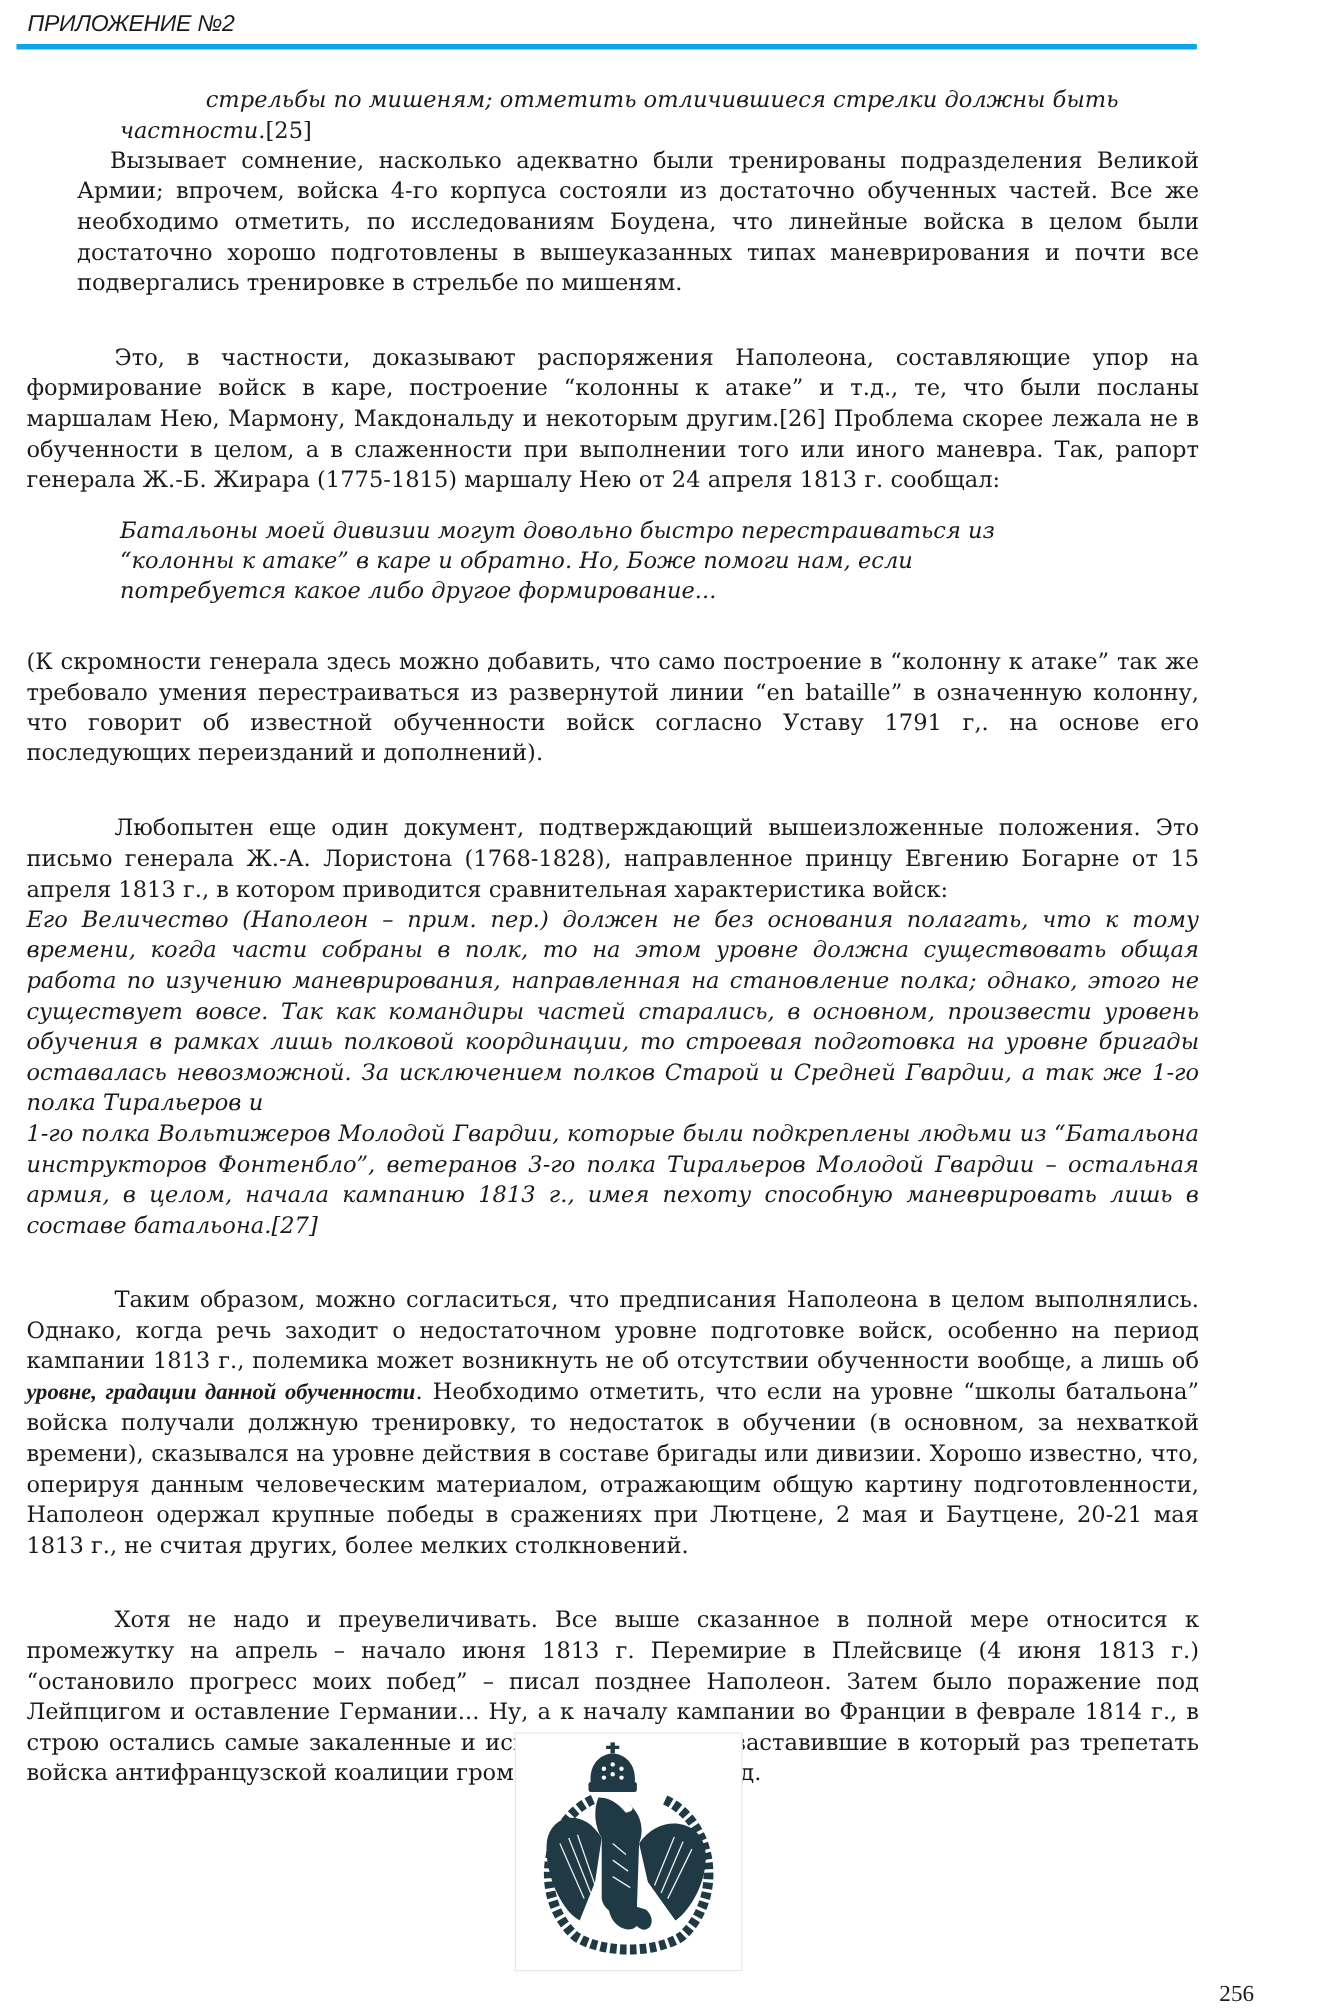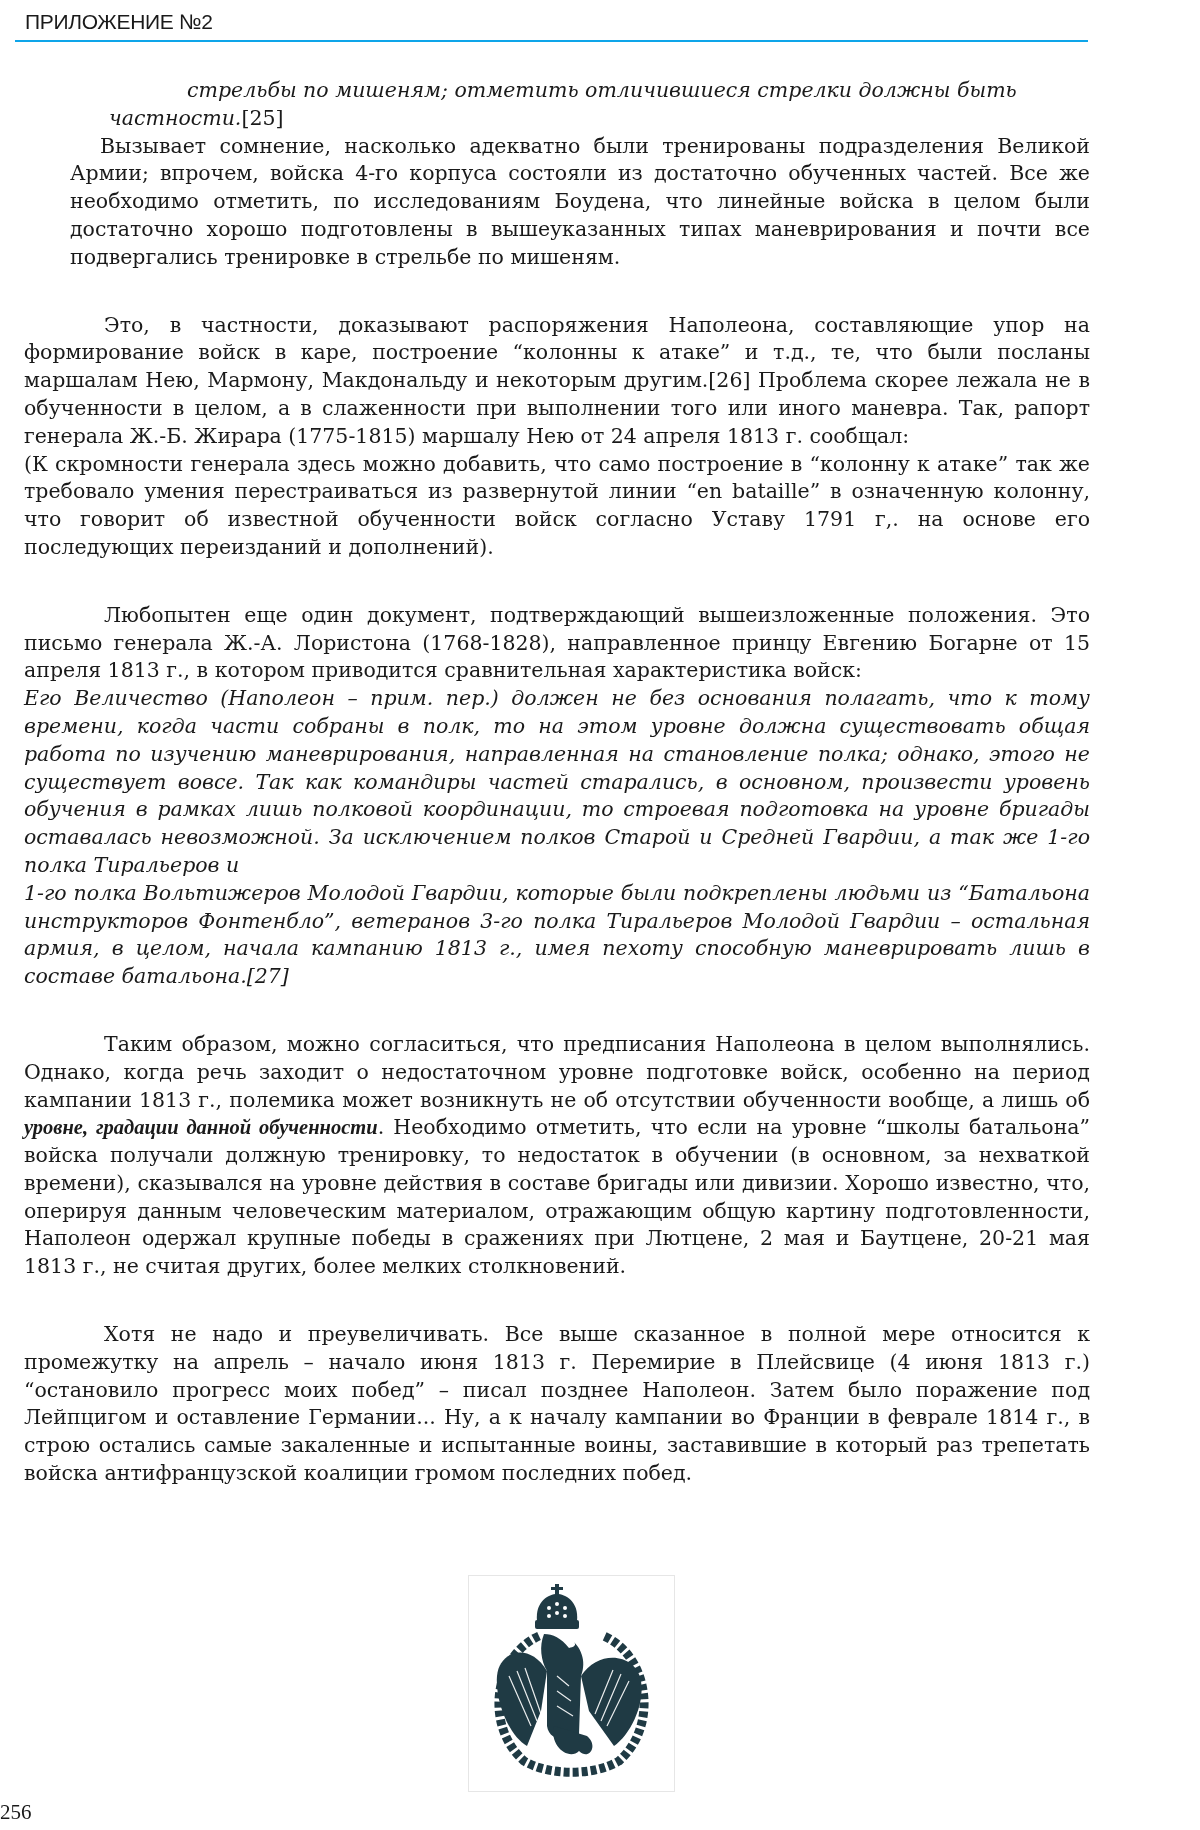--- a/index.html
+++ b/index.html
@@ -3,21 +3,21 @@
 <meta charset="utf-8">
 <style>
   html, body { margin: 0; padding: 0; background: #ffffff; }
   body {
     width: 1200px; height: 1830px; position: relative; overflow: hidden;
     font-family: "DejaVu Serif", "Liberation Serif", serif;
     color: #1a1a1a;
   }
   .header {
     position: absolute; left: 15px; top: 8px; width: 1073px;
-    border-bottom: 2px solid #0ea5e9; height: 32px;
+    border-bottom: 5px solid #0ea5e9; height: 32px; font-style: italic;
   }
   .header-title {
     font-family: "Liberation Sans", sans-serif; font-size: 21px;
     position: absolute; left: 10px; top: 2px; letter-spacing: -0.3px;
   }
   .content { position: absolute; left: 24px; top: 77px; width: 1066px; }
   p { margin: 0; font-size: 20.5px; line-height: 27.8px; text-align: justify; }
   .it { font-style: italic; }
   .quote1 { padding-left: 85px; padding-right: 5px; }
   .quote1 .first { text-indent: 78px; }
@@ -25,39 +25,40 @@
   .ind { text-indent: 80px; margin-top: 40px; }
   .quote2 { padding-left: 85px; padding-right: 115px; margin-top: 18px; margin-bottom: 36px; }
   .bold-it { font-weight: bold; font-style: italic; font-family: Liberation Serif, serif; }
   .emblem-box {
     position: absolute; left: 468px; top: 1575px; width: 205px; height: 215px;
     border: 1px solid #e6e6e6; background: #fff;
   }
   .emblem-box svg { width: 100%; height: 100%; display: block; }
   .page-num {
     position: absolute; left: 0; width: 1140px; top: 1800px;
-    text-align: left; font-family: "Liberation Serif", serif; font-size: 21px;
+    text-align: right; font-family: "Liberation Serif", serif; font-size: 21px;
   }
 </style>
 </head>
 <body>
 
 <div class="header">
   <span class="header-title">ПРИЛОЖЕНИЕ №2</span>
 </div>
 
 <div class="content">
   <div class="quote1">
     <p class="it first" style="text-align:left;">стрельбы по мишеням; отметить отличившиеся стрелки должны быть</p>
     <p style="text-align:left;"><span class="it">частности.</span><span>[25]</span></p>
   </div>
 
   <p class="ind-small" style="padding-left:46px;">Вызывает сомнение, насколько адекватно были тренированы подразделения Великой Армии; впрочем, войска 4-го корпуса состояли из достаточно обученных частей.  Все же необходимо отметить, по исследованиям Боудена, что линейные войска в целом были достаточно хорошо подготовлены в вышеуказанных типах маневрирования и почти все подвергались тренировке в стрельбе по мишеням.</p>
   <p class="ind">Это, в частности, доказывают распоряжения Наполеона, составляющие упор на формирование войск в каре, построение “колонны к атаке” и т.д., те, что были посланы маршалам Нею, Мармону, Макдональду и некоторым другим.[26]  Проблема скорее лежала не в обученности в целом, а в слаженности при выполнении того или иного маневра. Так, рапорт генерала Ж.-Б. Жирара (1775-1815) маршалу Нею от 24 апреля 1813 г. сообщал:</p>
 
+  <p class="it quote2" style="text-align:left;">Батальоны моей дивизии могут довольно быстро перестраиваться из “колонны к атаке” в каре и обратно.  Но, Боже помоги нам, если потребуется какое либо другое формирование...</p>
 
   <p>(К скромности генерала здесь можно добавить, что само построение в “колонну к атаке” так же требовало умения перестраиваться из развернутой линии “en bataille” в означенную колонну, что говорит об известной обученности войск согласно Уставу 1791 г,. на основе его последующих переизданий и дополнений).</p>
   <p class="ind">Любопытен еще один документ, подтверждающий вышеизложенные положения. Это письмо генерала Ж.-А. Лористона (1768-1828), направленное принцу Евгению Богарне от 15 апреля 1813 г., в котором приводится сравнительная характеристика войск:</p>
   <p class="it" style="text-align-last:left;">Его Величество (Наполеон – прим. пер.) должен не без основания полагать, что к тому времени, когда части собраны в полк, то на этом уровне должна существовать общая работа по изучению маневрирования, направленная на становление полка; однако, этого не существует вовсе.  Так как командиры частей старались, в основном, произвести уровень обучения в рамках лишь полковой координации, то строевая подготовка на уровне бригады оставалась невозможной.  За исключением полков Старой и Средней Гвардии, а так же 1-го полка Тиральеров и</p>
   <p class="it">1-го полка Вольтижеров Молодой Гвардии, которые были подкреплены людьми из “Батальона инструкторов Фонтенбло”, ветеранов 3-го полка Тиральеров Молодой Гвардии –  остальная армия, в целом, начала кампанию 1813 г., имея пехоту способную маневрировать лишь в составе батальона.[27]</p>
 
   <p class="ind"><span>Таким образом, можно согласиться, что предписания Наполеона в целом выполнялись.  Однако, когда речь заходит о недостаточном уровне подготовке войск, особенно на период кампании 1813 г., полемика может возникнуть не об отсутствии обученности вообще, а лишь об </span><span class="bold-it">уровне, градации данной обученности</span><span>. Необходимо отметить, что если на уровне “школы батальона” войска получали должную тренировку, то недостаток в обучении (в основном, за нехваткой времени), сказывался на уровне действия в составе бригады или дивизии.  Хорошо известно, что, оперируя данным человеческим материалом, отражающим общую картину подготовленности, Наполеон одержал крупные победы в сражениях при Лютцене, 2 мая и Баутцене, 20-21 мая 1813 г., не считая других, более мелких столкновений.</span></p>
 
   <p class="ind">Хотя не надо и преувеличивать.  Все выше сказанное в полной мере относится к промежутку на апрель – начало июня 1813 г.  Перемирие в Плейсвице (4 июня 1813 г.) “остановило прогресс моих побед” – писал позднее Наполеон.  Затем было поражение под Лейпцигом и оставление Германии... Ну, а к началу кампании во Франции в феврале 1814 г., в строю остались самые закаленные и испытанные воины, заставившие в который раз трепетать войска антифранцузской коалиции громом последних побед.</p>
 </div>

